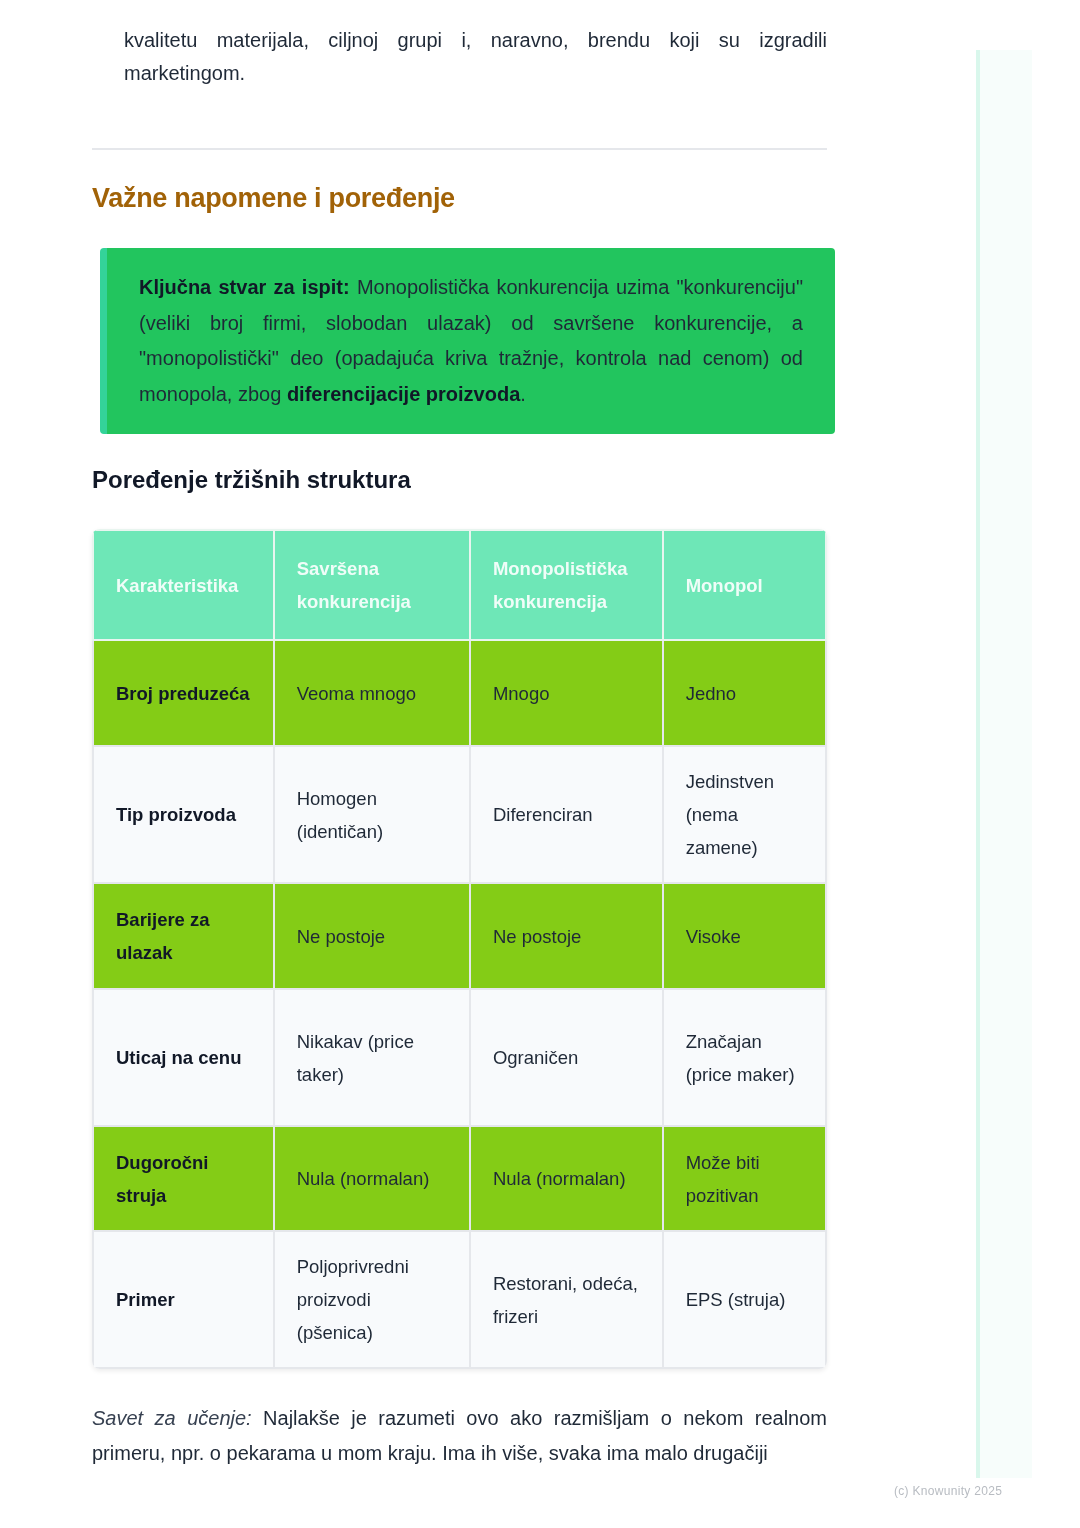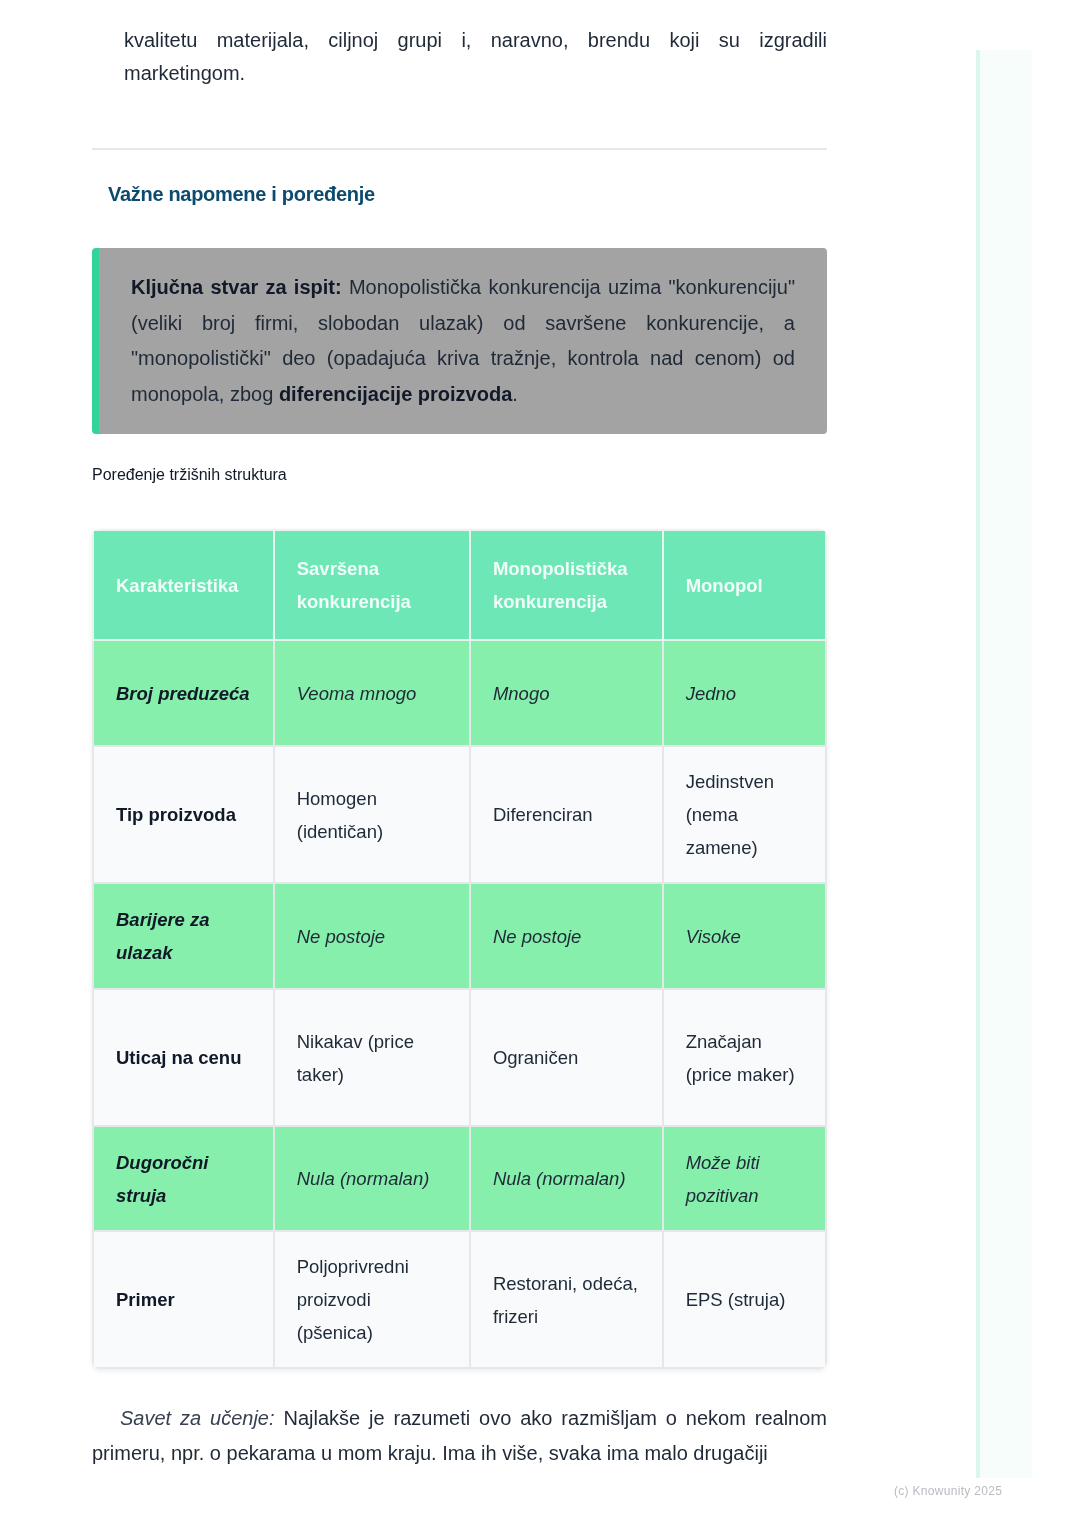--- a/index.html
+++ b/index.html
@@ -16,40 +16,40 @@
       text-align: justify;
       color: #1f2937;
     }
 
     .divider {
       position: absolute; top: 148px; left: 0; width: 735px;
       height: 2px; background: #e5e7eb;
     }
 
     .section-title {
-      position: absolute; top: 183px; left: 16px;
-      font-size: 20px; font-weight: bold; color: #0c4a6e;
+      position: absolute; top: 183px; left: 0;
+      font-size: 27px; font-weight: bold; color: #a16207;
       letter-spacing: -0.3px;
     }
 
     .callout {
-      position: absolute; top: 248px; left: 0; width: 735px; height: 186px;
-      background: #a3a3a3;
+      position: absolute; top: 248px; left: 8px; width: 735px; height: 186px;
+      background: #22c55e;
       border-left: 7px solid #34d399;
       border-radius: 4px;
       padding: 22px 32px 0 32px;
     }
     .callout p {
       font-size: 20px; line-height: 35.5px; text-align: justify; color: #1f2937;
     }
     .callout b { font-weight: bold; color: #111827; }
 
     .table-title {
       position: absolute; top: 466px; left: 0;
-      font-size: 16px; font-weight: normal; color: #111827;
+      font-size: 24px; font-weight: bold; color: #111827;
     }
 
     .compare-table {
       position: absolute; top: 529px; left: 0; width: 735px;
       border-collapse: collapse;
       box-shadow: 0 2px 5px rgba(0,0,0,0.08);
       border-radius: 8px;
       overflow: hidden;
     }
     .compare-table th, .compare-table td {
@@ -62,32 +62,32 @@
     }
     .compare-table th {
       background: #6ee7b7;
       color: #f0fdf8;
       font-weight: bold;
       height: 110px;
       border-color: #e8f5ef;
     }
     .compare-table td { color: #1f2937; }
     .compare-table td.rowhead { font-weight: bold; color: #111827; }
-    .compare-table tr.odd td { background: #86efac; font-style: italic; }
+    .compare-table tr.odd td { background: #84cc16; }
     .compare-table tr.even td { background: #f8fafc; }
     .col1 { width: 181px; }
     .col2 { width: 197px; }
     .col3 { width: 193px; }
     .col4 { width: 164px; }
 
     .tip-para {
       position: absolute; top: 1401px; left: 0; width: 735px;
       font-size: 20px; line-height: 35px; text-align: justify; color: #1f2937;
     }
-    .tip-para i { font-style: italic; color: #374151; margin-left: 28px; }
+    .tip-para i { font-style: italic; color: #374151; }
 
     .side-panel {
       position: absolute; left: 976px; top: 50px; width: 56px; height: 1428px;
       background: #f7fdfb;
       border-left: 4px solid #d9f7ec;
     }
 
     .footer-credit {
       position: absolute; left: 894px; top: 1440px;
       font-size: 12px; color: #b8bcc2; letter-spacing: 0.3px; margin-top: 44px;

